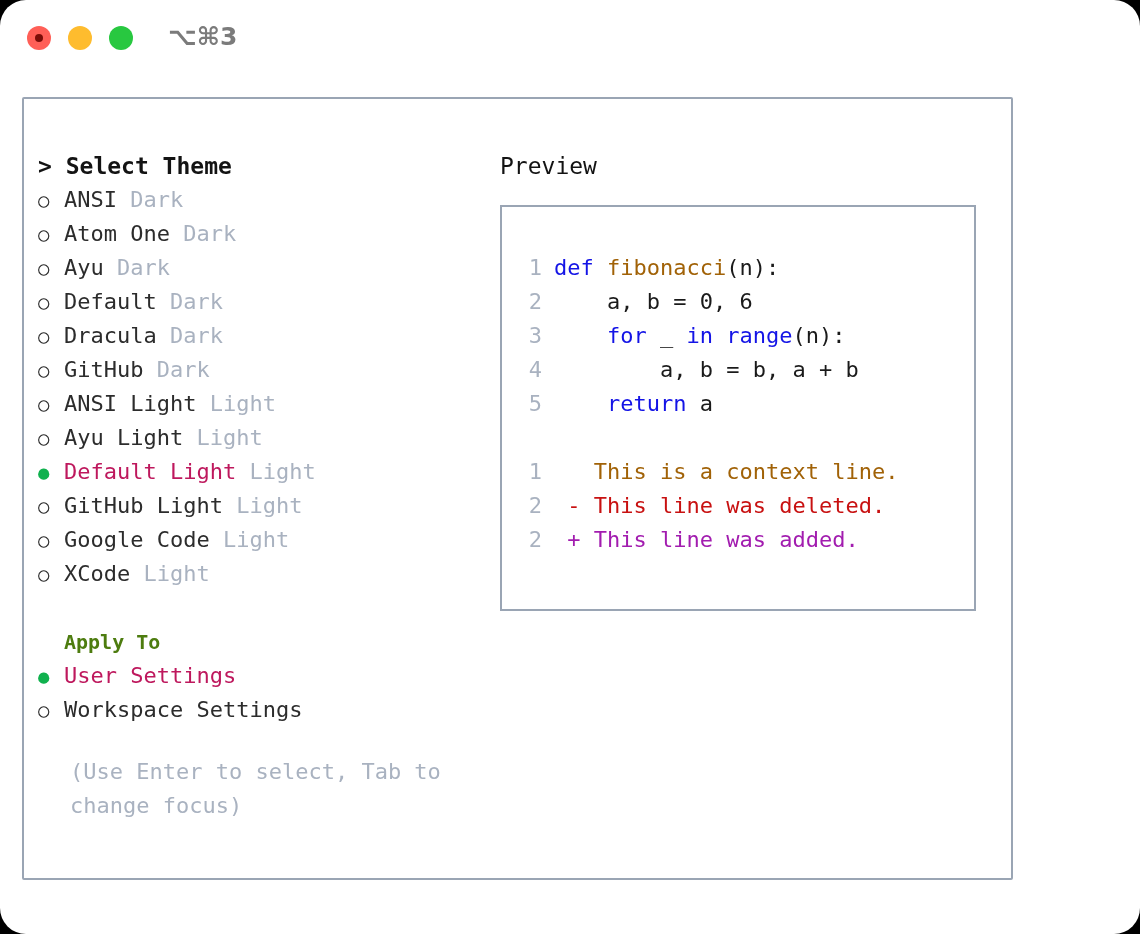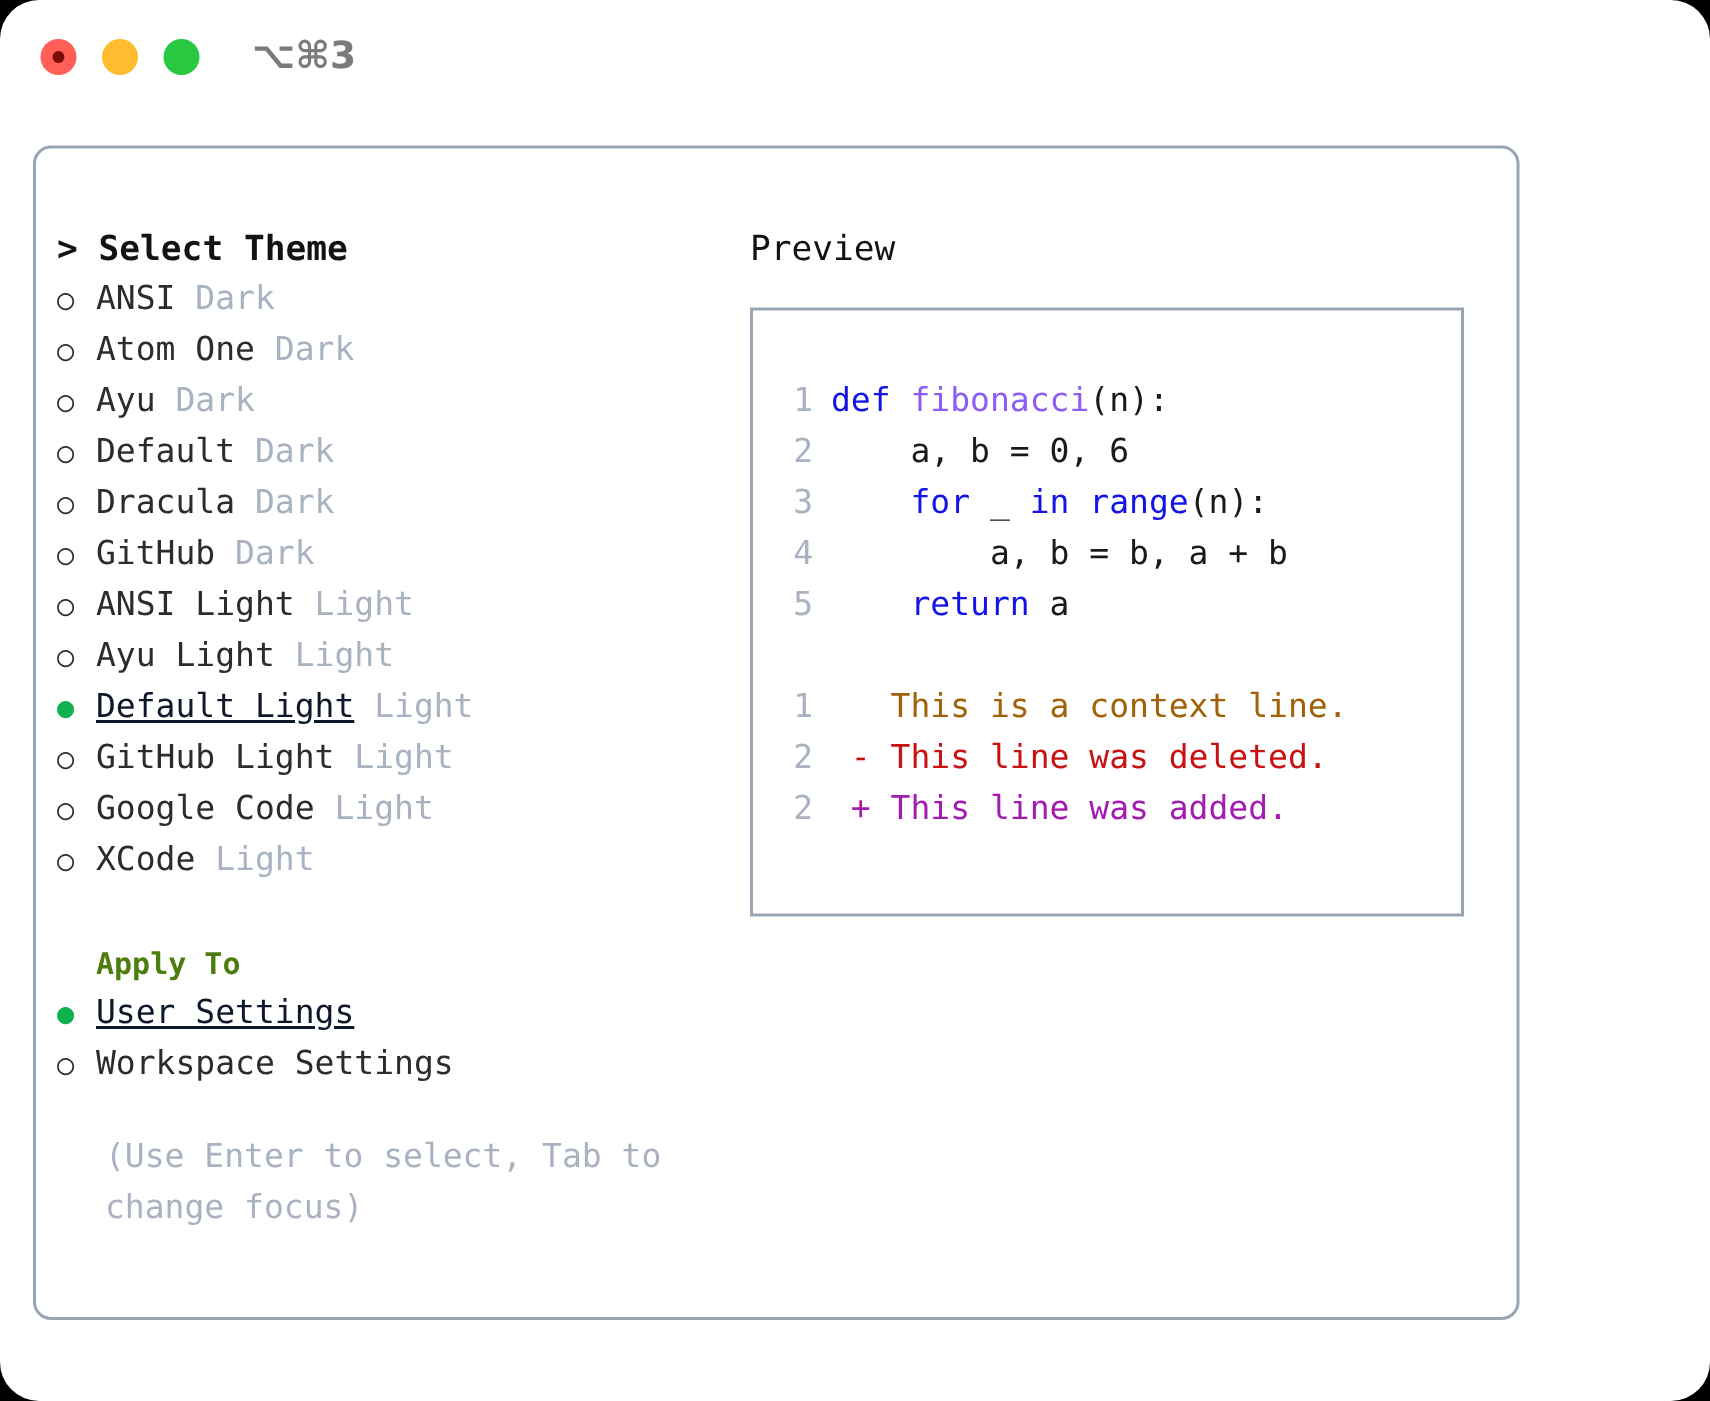--- a/index.html
+++ b/index.html
@@ -71,21 +71,21 @@
   }
 
   
   .panel {
     position: absolute;
     left: 22px;
     top: 97px;
     width: 991px;
     height: 783px;
     border: 2px solid #9aa5b4;
-    border-radius: 12px;
+    border-radius: 2px;
     box-sizing: border-box;
     background: #ffffff;
   }
 
   .columns {
     position: absolute;
     left: 0; top: 0;
     width: 100%;
     height: 100%;
   }
@@ -112,21 +112,21 @@
     white-space: pre;
   }
   .opt-marker {
     width: 26px;
     flex: 0 0 26px;
     color: #2c2c2c;
     font-size: 19px;
   }
   .opt-row.selected .opt-marker { color: #10b14e; font-size: 19px; }
   .opt-label { color: #2c2c2c; }
-  .opt-row.selected .opt-label { color: #0f172a; text-decoration: underline; }
+  .opt-row.selected .opt-label { color: #be185d; }
   .opt-suffix { color: #a9b2c0; }
   .spacer-row { height: 34px; }
   .subsection-header {
     font-size: 20px;
     font-weight: bold;
     color: #4d7c0f;
     line-height: 34px;
     padding-left: 26px;
     white-space: pre;
   }
@@ -174,21 +174,21 @@
   }
   .lineno {
     width: 26px;
     flex: 0 0 26px;
     text-align: right;
     color: #a9b2c0;
     margin-right: 12px;
   }
   .code-text { white-space: pre; }
   .tok-kw  { color: #1414e6; }
-  .tok-fn  { color: #8b5cf6; }
+  .tok-fn  { color: #a16207; }
   .tok-pl  { color: #1a1a1a; }
   .tok-ctx { color: #a16207; }
   .tok-del { color: #c81111; }
   .tok-add { color: #a21caf; text-align: right; }
   .blank-line { height: 34px; }
 </style>
 </head>
 <body>
 
 <div class="window">

